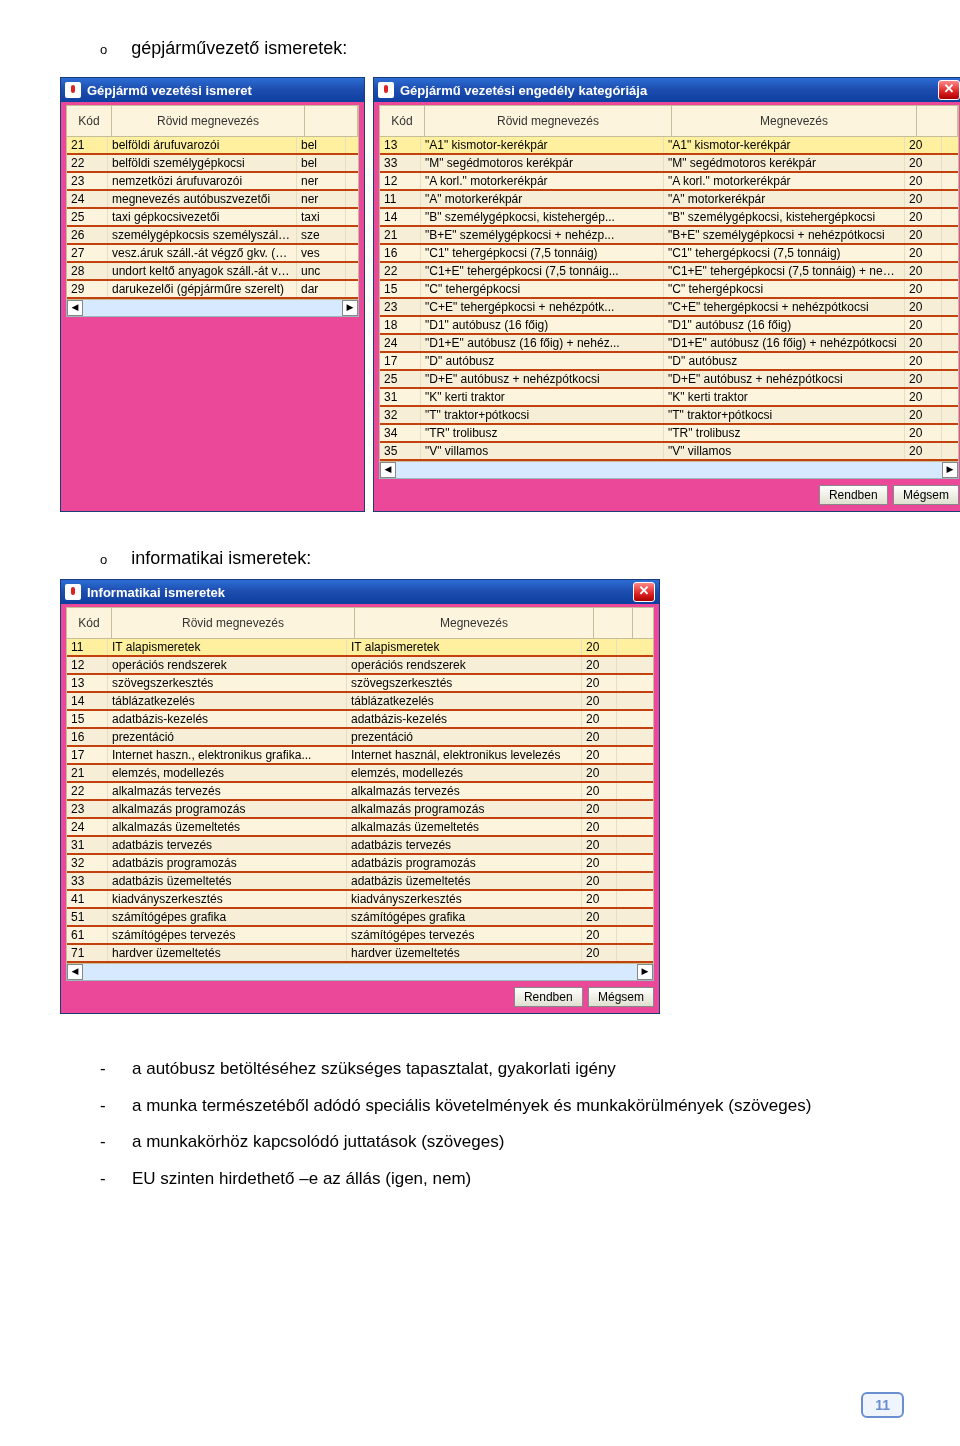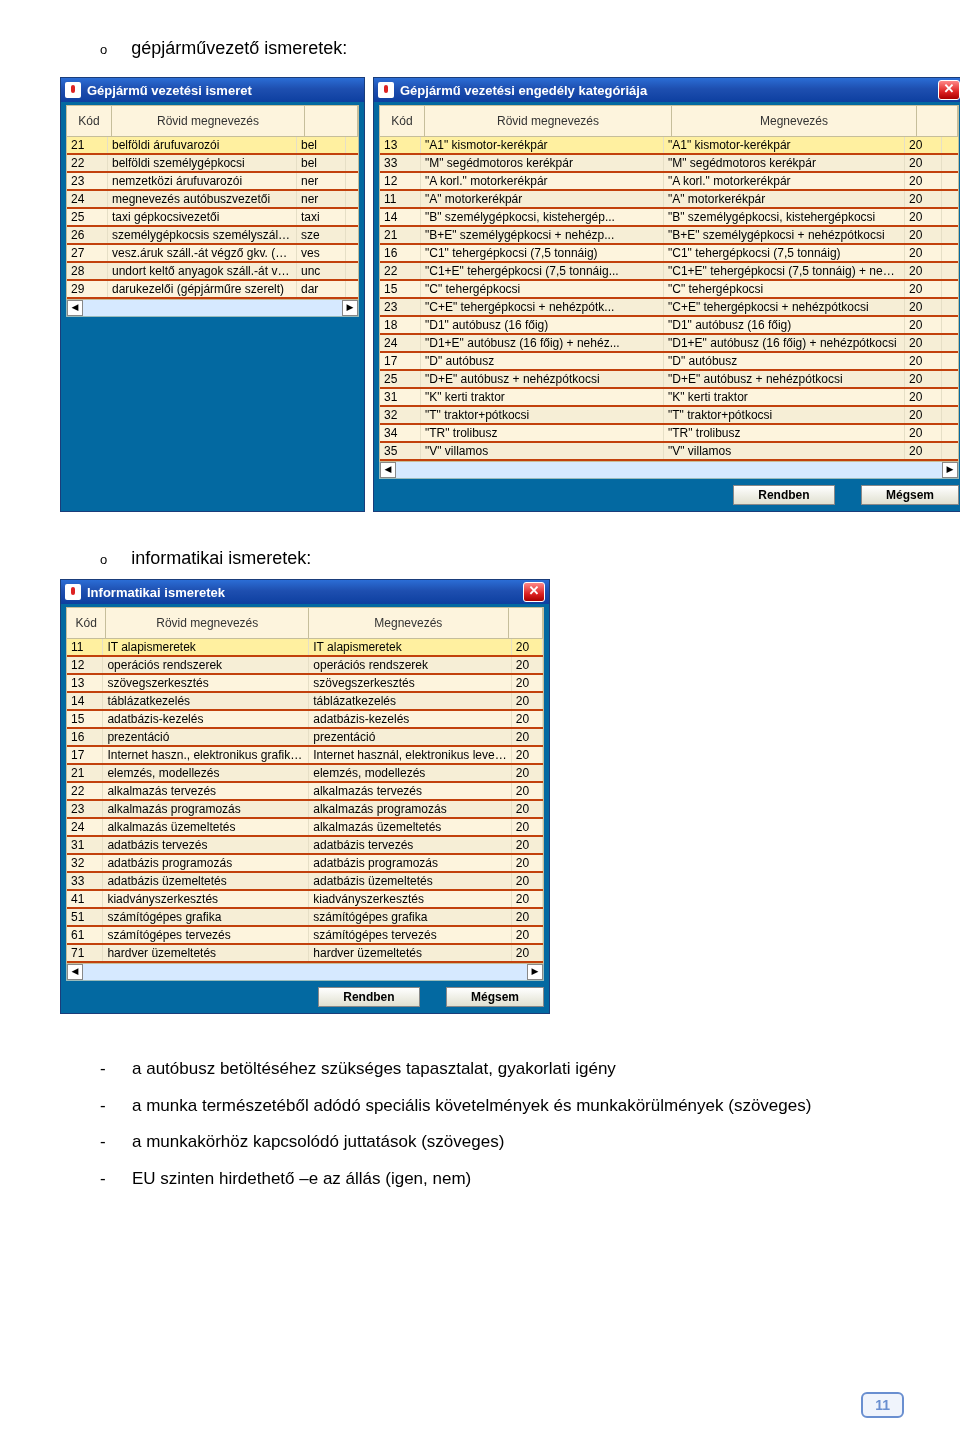--- a/index.html
+++ b/index.html
@@ -1,40 +1,40 @@
 <!DOCTYPE html>
 <html><head>
 <meta charset="utf-8">
 <style>
 body{margin:0;font-family:Arial,sans-serif;font-size:14px;background:#fff;color:#000}
 .page{width:960px;min-height:1446px;position:relative;padding:30px 60px 40px;box-sizing:border-box}
 .bullet-line{display:flex;align-items:baseline;gap:24px;margin:8px 0 10px 40px;font-size:18px}
 .bullet{font-size:13px}
-.win{border:1px solid #1a3d7a;background:#0369a1;margin-top:8px;box-sizing:border-box}
+.win{border:1px solid #1a3d7a;background:#ec4899;margin-top:8px;box-sizing:border-box}
 .win-row{display:flex;gap:8px}
 .win.small{flex:0 0 276px}
 .win.big{flex:1}
 .titlebar{background:linear-gradient(to bottom,#2b6dd5 0%,#1e4fb0 45%,#0d3fa0 100%);color:#fff;height:24px;display:flex;align-items:center;padding:0 4px;font-weight:bold;font-size:13px}
 .java-ico{display:inline-block;width:16px;height:16px;background:#fff;margin-right:6px;position:relative;border-radius:2px}
 .java-ico:after{content:"";position:absolute;top:3px;left:6px;width:4px;height:8px;background:#d22;border-radius:2px}
 .close-btn{margin-left:auto;width:20px;height:18px;background:linear-gradient(to bottom,#f88 0%,#d22 60%,#a00 100%);border:1px solid #fff;border-radius:3px;color:#fff;font-size:13px;text-align:center;line-height:15px;font-weight:bold;cursor:pointer}
 .inner{padding:3px 5px 6px;font-size:12px}
 .thead{display:flex;background:#fdf4dd;border:1px solid #c6be9b}
 .thead .c{border-right:1px solid #c6be9b;padding:8px 6px;color:#333;font-size:12px;text-align:center}
 .tbody{border:1px solid #c6be9b;border-top:none}
 .tr{display:flex;border-bottom:2px solid #c2410c;background:#fdf4dd}
 .tr:nth-child(even){background:#f6eed6}
 .tr.sel{background:#fff0a0}
 .tr .c{border-right:1px solid #e6dfc6;padding:1px 4px;white-space:nowrap;overflow:hidden;text-overflow:ellipsis;font-size:12px}
 .hbar{height:16px;background:#d6e9ff;border:1px solid #9bb;border-top:none;position:relative}
 .hbar .ar{position:absolute;width:14px;height:14px;background:#fff;border:1px solid #888;font-size:9px;text-align:center;line-height:13px}
 .hbar .al{left:0}
 .hbar .ar2{right:0}
 .btns{text-align:right;margin-top:6px}
-.btn{display:inline-block;border:1px solid #888;background:linear-gradient(#fff,#e0e0d0);padding:2px 24px;font-size:12px;font-weight:bold;margin-left:23px;cursor:pointer}
+.btn{display:inline-block;border:1px solid #888;background:linear-gradient(#fff,#e0e0d0);padding:2px 9px;font-size:12px;font-weight:normal;margin-left:2px;cursor:pointer}
 .c-kod{width:32px}
 .c-rov{width:180px}
 .c-c3{width:40px}
 .b-kod{width:32px}
 .b-rov{width:234px}
 .b-meg{width:232px}
 .b-r{width:28px}
 .i-kod{width:32px}
 .i-rov{width:230px}
 .i-meg{width:226px}
@@ -254,21 +254,21 @@
         </div>
       </div>
     </div>
   </div>
 
   <div class="bullet-line" style="margin-top:36px;">
     <span class="bullet">o</span>
     <span>informatikai ismeretek:</span>
   </div>
 
-  <div class="win" style="width:490px;">
+  <div class="win" style="width:600px;">
     <div class="titlebar">
       <span class="java-ico"></span>
       <span>Informatikai ismeretek</span>
       <span class="close-btn">✕</span>
     </div>
     <div class="inner">
       <div class="thead">
         <div class="c i-kod">Kód</div>
         <div class="c i-rov">Rövid megnevezés</div>
         <div class="c i-meg">Megnevezés</div>

